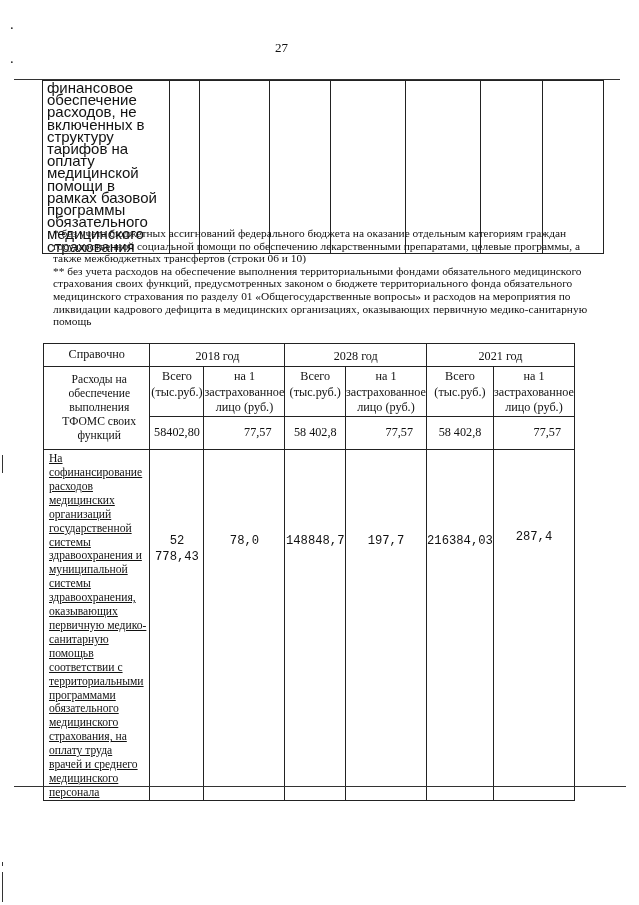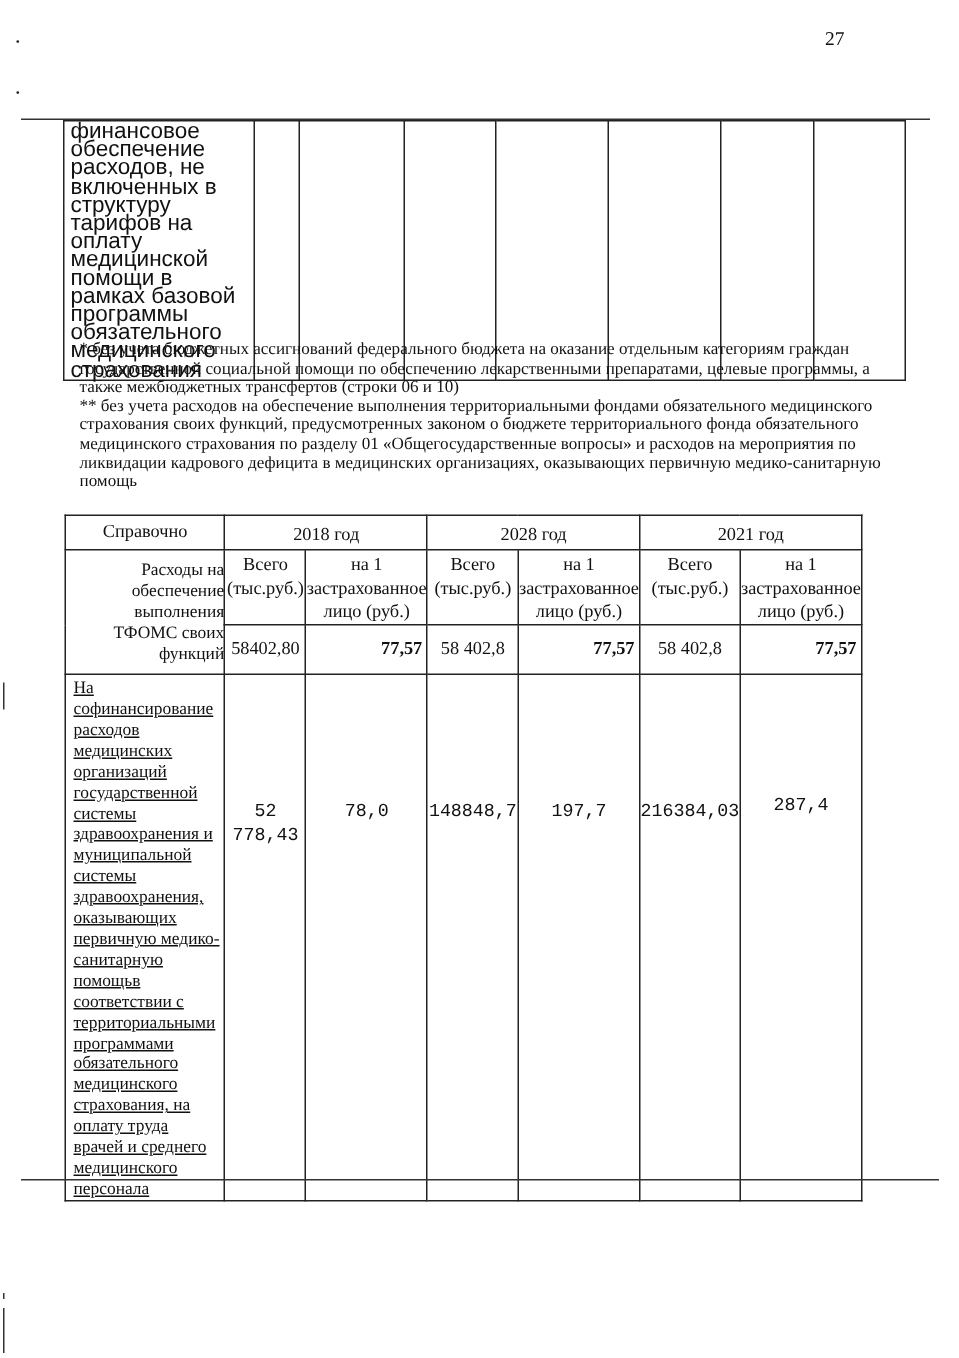--- a/index.html
+++ b/index.html
@@ -1,41 +1,41 @@
 <!DOCTYPE html>
 <html><head>
   <meta charset="utf-8">
   <style>
     html, body { margin: 0; padding: 0; background: #ffffff; }
     body {
       width: 639px; height: 905px; position: relative; overflow: hidden;
       font-family: "Liberation Serif", "DejaVu Serif", serif; color: #111;
     }
     .abs { position: absolute; }
-    .page-number { left: 0; width: 563px; top: 18px; text-align: right; font-size: 13px; }
+    .page-number { left: 0; width: 563px; top: 40px; text-align: center; font-size: 13px; }
     .mark { font-size: 11px; font-weight: bold; color: #222; }
     .top-rule { left: 14px; top: 79px; width: 606px; height: 0; border-top: 1.5px solid #333; }
     table { border-collapse: collapse; }
     td { border: 1px solid #222; padding: 0; vertical-align: top; }
     
     .t1 { left: 42px; top: 80px; height: 125px; }
     .t1 td { height: 124px; }
     .t1 .label-cell { width: 120px; font-family: "Liberation Sans", "DejaVu Sans", sans-serif; font-size: 15px; line-height: 12.2px; padding: 1px 2px 0 4px; }
     
     .notes { left: 53px; top: 227px; width: 540px; font-size: 11.4px; line-height: 12.6px; }
     .notes p { margin: 0; }
     
     .t2 { left: 43px; top: 343px; width: 532px; font-size: 12.2px; line-height: 15.7px; }
     .t2 td { text-align: center; }
     .t2 .hdr-ref { height: 22px; vertical-align: middle; }
     .t2 .yr { vertical-align: middle; padding-top: 4px; }
-    .t2 .func { text-align: right; vertical-align: middle; padding: 0 0 0 5px; font-size: 11.6px; line-height: 14px; }
+    .t2 .func { text-align: center; vertical-align: middle; padding: 0 0 0 5px; font-size: 11.6px; line-height: 14px; }
     .t2 .sub { vertical-align: top; padding-top: 2px; }
     .t2 .val { height: 32px; vertical-align: middle; text-align: center; }
-    .t2 .val-r { text-align: right; padding-right: 3px; font-weight: bold; }
+    .t2 .val-r { text-align: right; padding-right: 13px; }
     .t2 .long { text-align: left; padding: 2px 2px 0 5px; font-size: 11.6px; line-height: 13.9px; vertical-align: top; text-decoration: underline; }
     .t2 .mid { vertical-align: top; padding-top: 84px; font-family: Liberation Mono, monospace; }
     .bottom-rule { left: 14px; top: 786px; width: 612px; border-top: 1.5px solid #333; }
     .edge-tick { width: 0; border-left: 1px solid #333; }
   </style>
 </head>
 <body>
 
 <div class="abs page-number">27</div>
 <div class="abs mark" style="left:10px; top:22px;">·</div>

